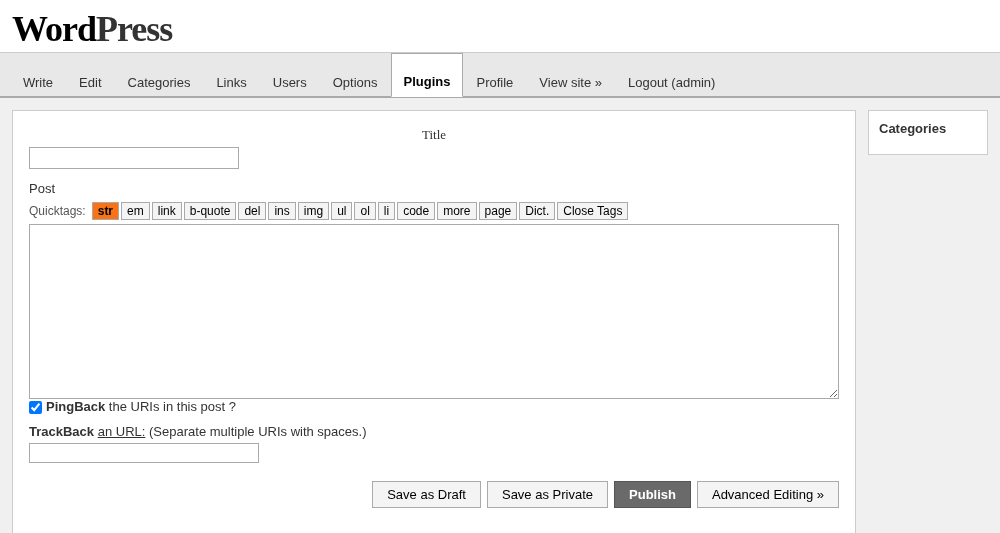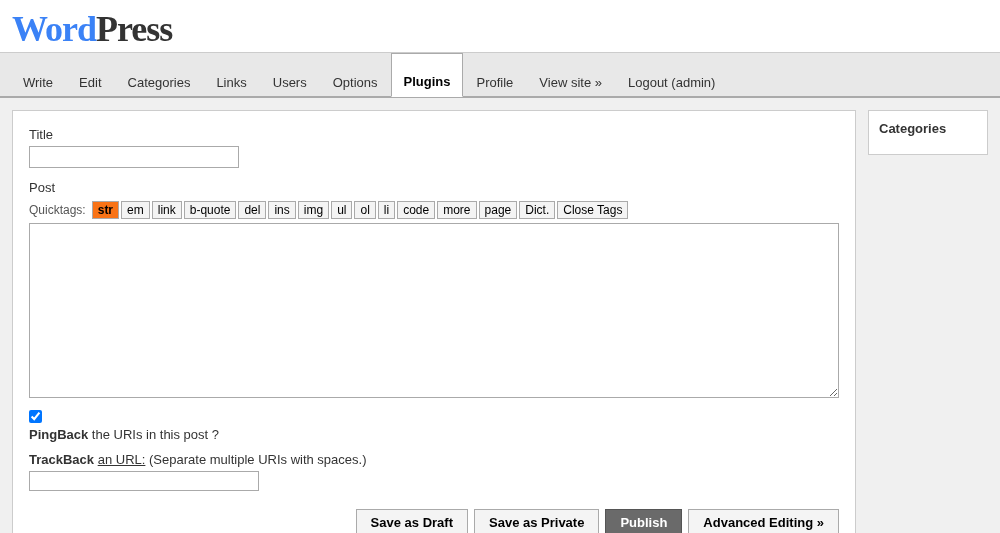--- a/index.html
+++ b/index.html
@@ -1,61 +1,61 @@
 <!DOCTYPE html>
 <html><head>
   <meta charset="utf-8">
   <style>
     * { margin: 0; padding: 0; box-sizing: border-box; }
     body { font-family: Georgia, 'Times New Roman', serif; font-size: 13px; background: #f0f0f0; color: #333; }
 
     
     #header { background: #fff; border-bottom: 1px solid #ccc; padding: 8px 12px 0; }
     #logo { font-size: 36px; font-weight: bold; color: #00749c; font-family: Georgia, serif; letter-spacing: -1px; margin-bottom: 2px; }
-    #logo span { color: #3b82f6; }
+    #logo span { color: #000000; }
 
     
     #nav { background: #e8e8e8; border-bottom: 2px solid #aaa; padding: 0 10px; display: flex; align-items: flex-end; gap: 0; }
     .nav-item { padding: 20px 12px 6px; font-size: 13px; font-family: Liberation Sans, sans-serif; cursor: pointer; text-decoration: none; color: #333; border: 1px solid transparent; border-bottom: none; background: transparent; }
     .nav-item.active { background: #fff; border: 1px solid #aaa; border-bottom: 1px solid #fff; color: #000; margin-bottom: -1px; padding-bottom: 7px; font-weight: bold; }
 
     
     #content { display: flex; padding: 12px; gap: 12px; min-height: 460px; }
 
     
     #main-panel { flex: 1; background: #fff; border: 1px solid #ccc; padding: 16px; }
 
     
-    .field-label { font-size: 13px; color: #333; margin-bottom: 4px; font-family: Liberation Sans, sans-serif; }
+    .field-label { font-size: 13px; color: #333; margin-bottom: 4px; font-family: Liberation Serif, serif; text-align: center; }
     .title-input { width: 210px; height: 22px; border: 1px solid #aaa; padding: 2px 4px; font-size: 13px; display: block; }
 
     .post-label { margin-top: 12px; margin-bottom: 6px; font-size: 13px; font-family: Arial, sans-serif; }
 
     
     .quicktags-row { display: flex; align-items: center; gap: 2px; margin-bottom: 4px; flex-wrap: wrap; }
     .qt-label { font-size: 12px; font-family: Arial, sans-serif; color: #555; margin-right: 4px; }
     .qt-btn { padding: 1px 5px; font-size: 12px; border: 1px solid #aaa; background: #f4f4f4; cursor: pointer; font-family: Arial, sans-serif; font-weight: normal; }
     .qt-btn.bold-btn { font-weight: bold; background: #f97316; }
 
     
     .post-textarea { width: 100%; height: 175px; border: 1px solid #aaa; padding: 4px; font-size: 13px; font-family: Arial, sans-serif; resize: vertical; display: block; }
 
     
-    .pingback-row { margin-top: 12px; font-size: 13px; font-family: Arial, sans-serif; display: flex; align-items: flex-start; gap: 4px; flex-direction: column; }
+    .pingback-row { font-size: 13px; font-family: Arial, sans-serif; display: flex; align-items: flex-end; gap: 4px; }
     .pingback-row input[type=checkbox] { }
 
     
     .trackback-row { margin-top: 10px; font-size: 13px; font-family: Arial, sans-serif; }
     .trackback-row strong { font-weight: bold; }
     .trackback-row span { font-style: normal; }
     .trackback-input { width: 230px; height: 20px; border: 1px solid #aaa; margin-top: 4px; padding: 2px 4px; display: block; font-size: 12px; }
 
     
     .action-row { margin-top: 18px; display: flex; gap: 6px; justify-content: flex-end; }
-    .btn { padding: 5px 14px; font-size: 13px; font-family: Arial, sans-serif; border: 1px solid #aaa; cursor: pointer; background: #f4f4f4; font-weight: bold; }
+    .btn { padding: 5px 14px; font-size: 13px; font-family: Arial, sans-serif; border: 1px solid #aaa; cursor: pointer; background: #f4f4f4; }
     .btn-publish { background: #6a6a6a; color: #fff; font-weight: bold; border: 1px solid #555; text-align: right; }
 
     
     #sidebar { width: 120px; background: #fff; border: 1px solid #ccc; padding: 10px; align-self: flex-start; }
     .sidebar-title { font-size: 13px; font-weight: bold; font-family: Arial, sans-serif; margin-bottom: 8px; }
     .category-box { background: #e8e8e8; border: 1px solid #ccc; padding: 4px 8px; margin-top: 2px; font-size: 13px; }
   </style>
 </head>
 <body>
 

